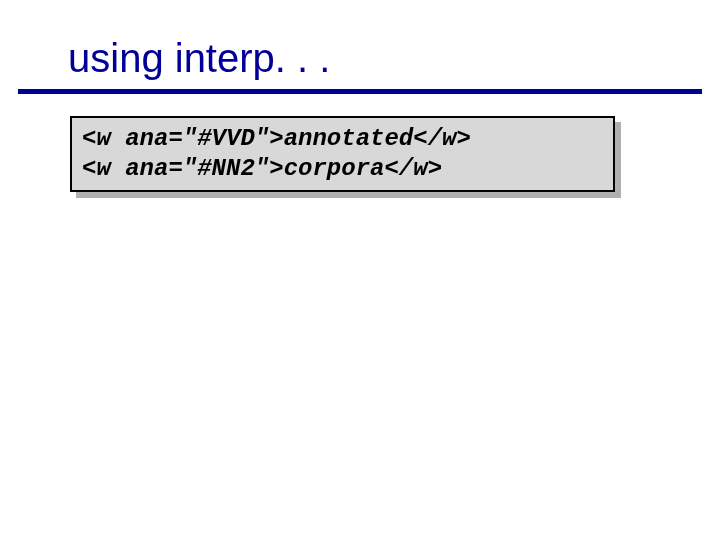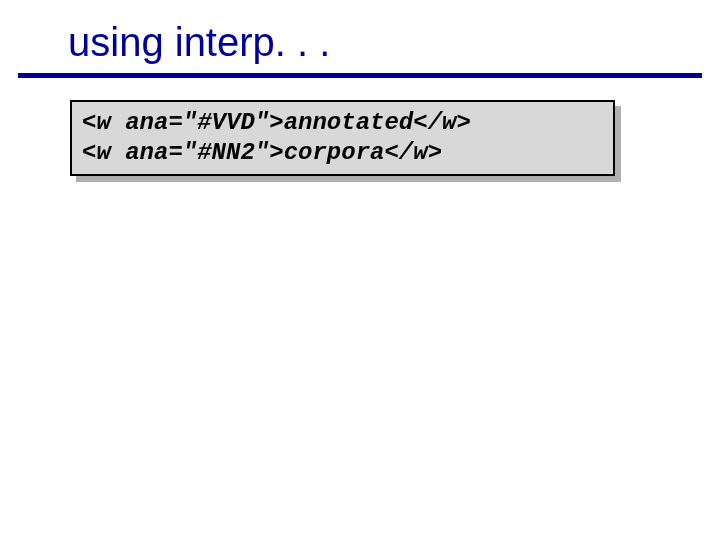--- a/index.html
+++ b/index.html
@@ -6,21 +6,21 @@
   body {
     width: 720px;
     height: 540px;
     background: #ffffff;
     font-family: Arial, Helvetica, sans-serif;
     position: relative;
   }
   .slide {
     width: 100%;
     height: 100%;
-    padding-top: 20px;
+    padding-top: 36px;
   }
   .title {
     font-size: 40px;
     color: #000099;
     font-weight: 400;
     padding-left: 68px;
     padding-bottom: 8px;
     letter-spacing: 0px;
   }
   .rule {

